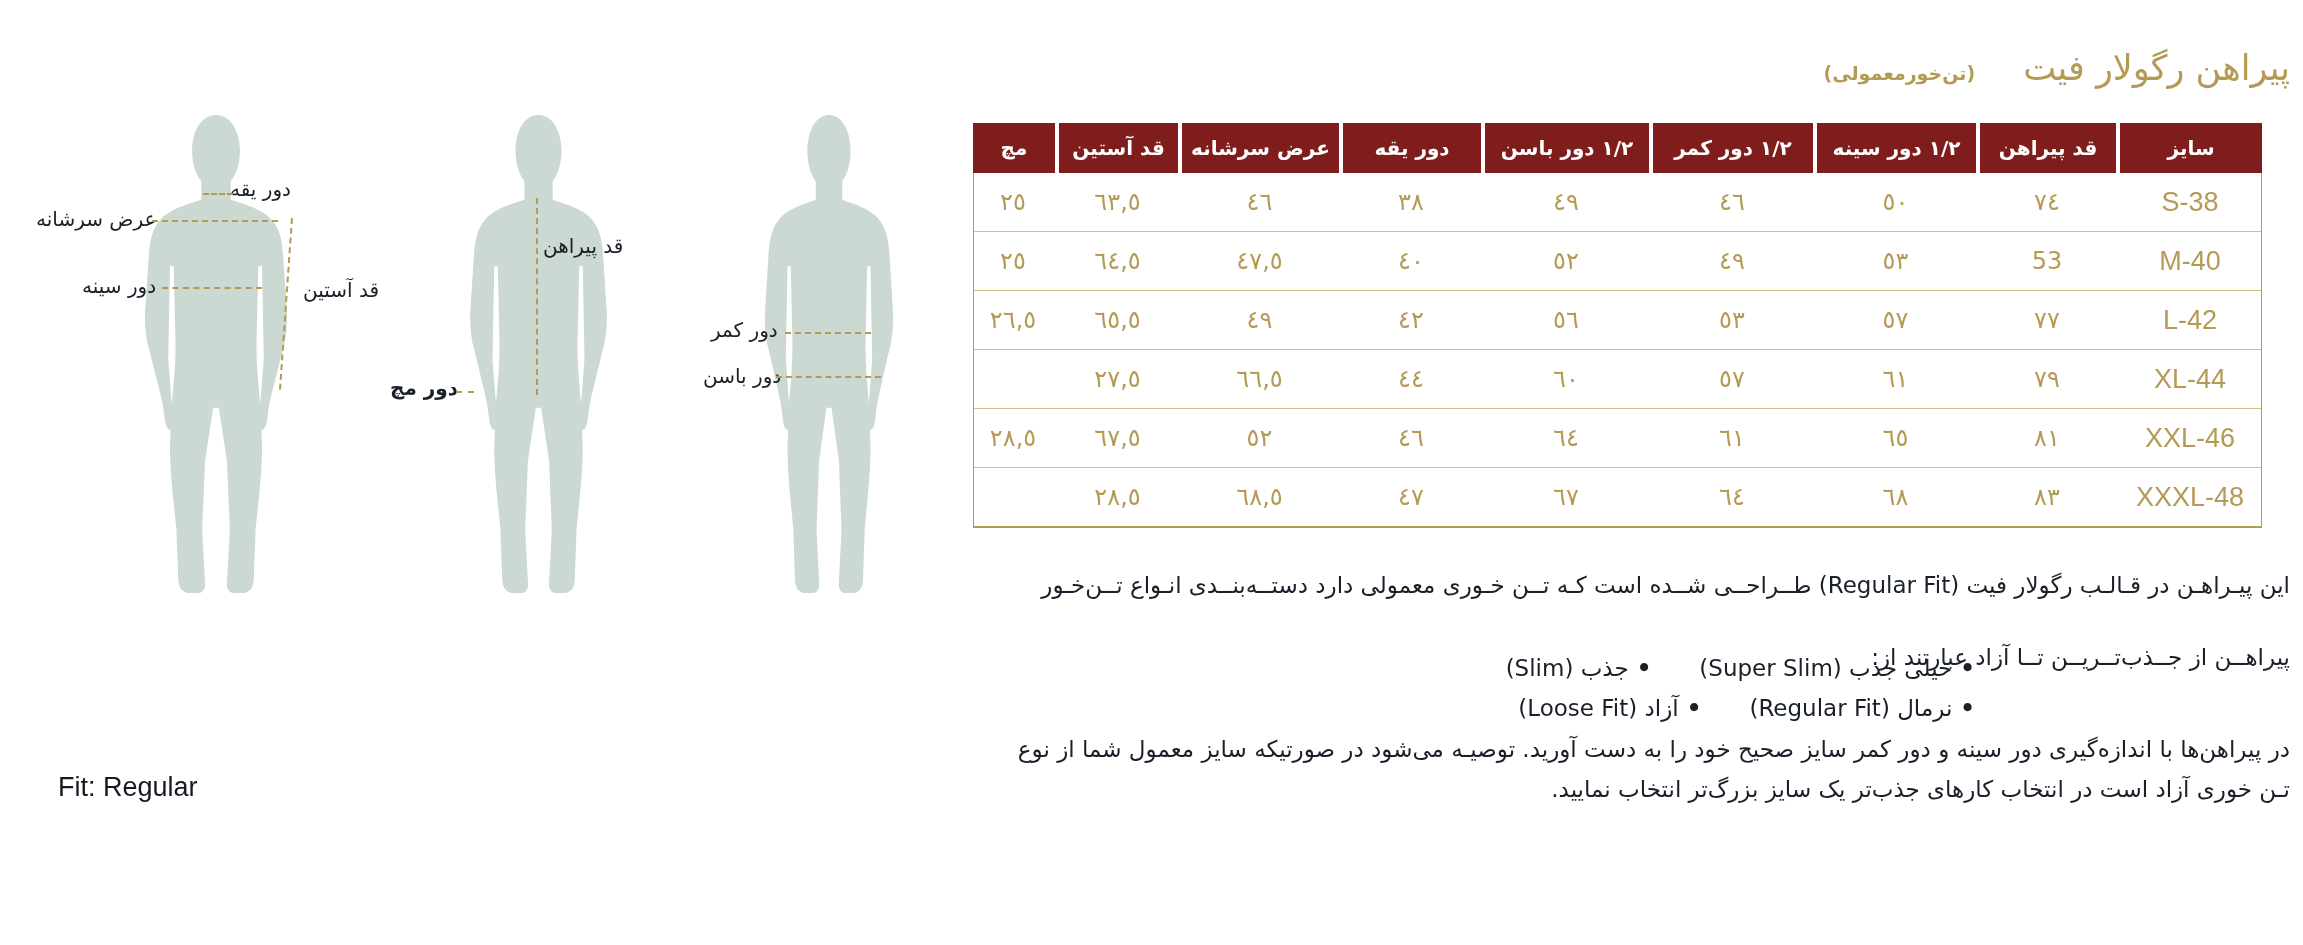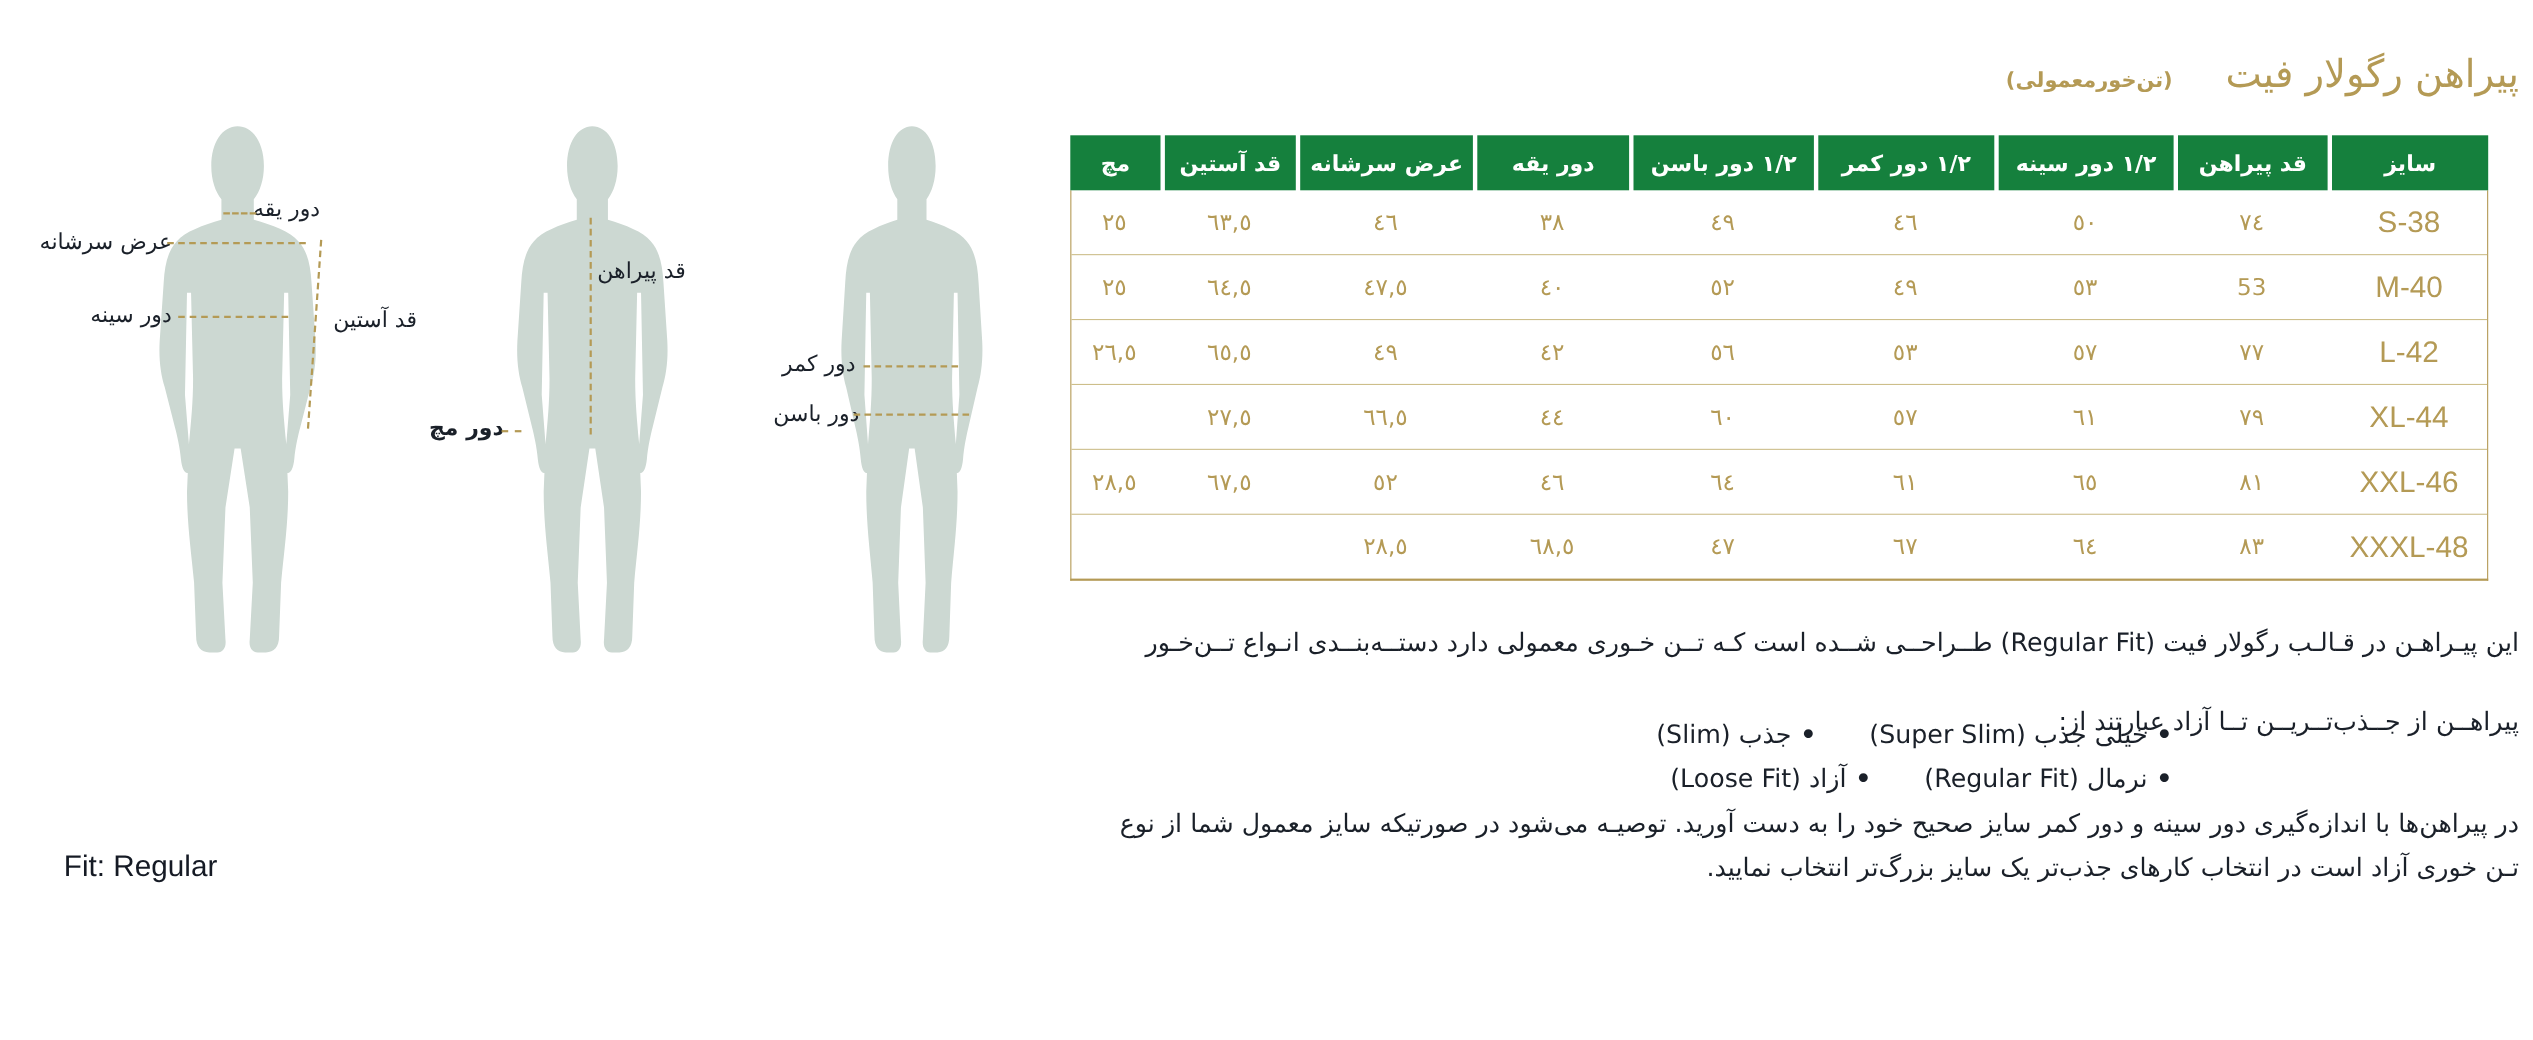--- a/index.html
+++ b/index.html
@@ -16,27 +16,27 @@
   .sil{position:absolute;}
   .sil svg{display:block;width:100%;height:100%;}
   
   .dlabel{position:absolute;direction:rtl;font-size:20px;color:#1a2029;white-space:nowrap;}
   .dash-h{position:absolute;border-top:2px dashed #b49a55;height:0;}
   .dash-v{position:absolute;border-left:2px dashed #b49a55;width:0;}
   
   .size-table{left:973px;top:123px;width:1289px;direction:rtl;}
   .tr{display:grid;grid-template-columns:142px 136px 159px 160px 164px 138px 157px 119px 82px;column-gap:4px;direction:rtl;}
   .tr.head .th{
-    background:#15803d;color:#ffffff;height:50px;display:flex;align-items:center;justify-content:center;
+    background:#7f1d1d;color:#ffffff;height:50px;display:flex;align-items:center;justify-content:center;
     font-size:20px;font-weight:bold;white-space:nowrap;
   }
   .tbody{border-left:1px solid #b49a55;border-right:1px solid #b49a55;border-bottom:2px solid #b49a55;}
   .tr.data{height:58px;}
   .tr.data + .tr.data{border-top:1px solid #cdbe8a;}
-  .td{display:flex;align-items:center;justify-content:center;color:#b49a55;font-size:21px;}
+  .td{display:flex;align-items:center;justify-content:center;color:#b49a55;font-size:24px;}
   .td.size{font-size:27px;font-weight:500;direction:ltr;font-family:"Liberation Sans","DejaVu Sans",sans-serif;}
   
   .pline{position:absolute;right:13px;direction:rtl;text-align:right;font-size:23px;color:#1a2029;white-space:nowrap;}
   .bline{position:absolute;right:328px;direction:rtl;display:flex;gap:48px;font-size:23px;color:#1a2029;white-space:nowrap;}
   .bitem .dot{font-weight:bold;margin-left:8px;}
   
   .fit{left:58px;top:772px;font-size:27px;color:#151a24;font-family:"Liberation Sans","DejaVu Sans",sans-serif;}
 </style>
 </head>
 <body>
@@ -149,20 +149,21 @@
         <div class="td">٦١</div>
         <div class="td">٦٤</div>
         <div class="td">٤٦</div>
         <div class="td">٥٢</div>
         <div class="td">٦٧,٥</div>
         <div class="td">٢٨,٥</div>
       </div>
       <div class="tr data">
         <div class="td size">XXXL-48</div>
         <div class="td">٨٣</div>
+        <div class="td">٦٨</div>
         <div class="td">٦٤</div>
         <div class="td">٦٧</div>
         <div class="td">٤٧</div>
         <div class="td">٦٨,٥</div>
         <div class="td">٢٨,٥</div>
       </div>
     </div>
   </div>
 
 <div class="pline" style="top:572px;">این پیـراهـن در قـالـب رگولار فیت (Regular Fit) طــراحــی شــده است کـه تــن خـوری معمولی دارد دستــه‌بنــدی انـواع تــن‌خـور</div>

